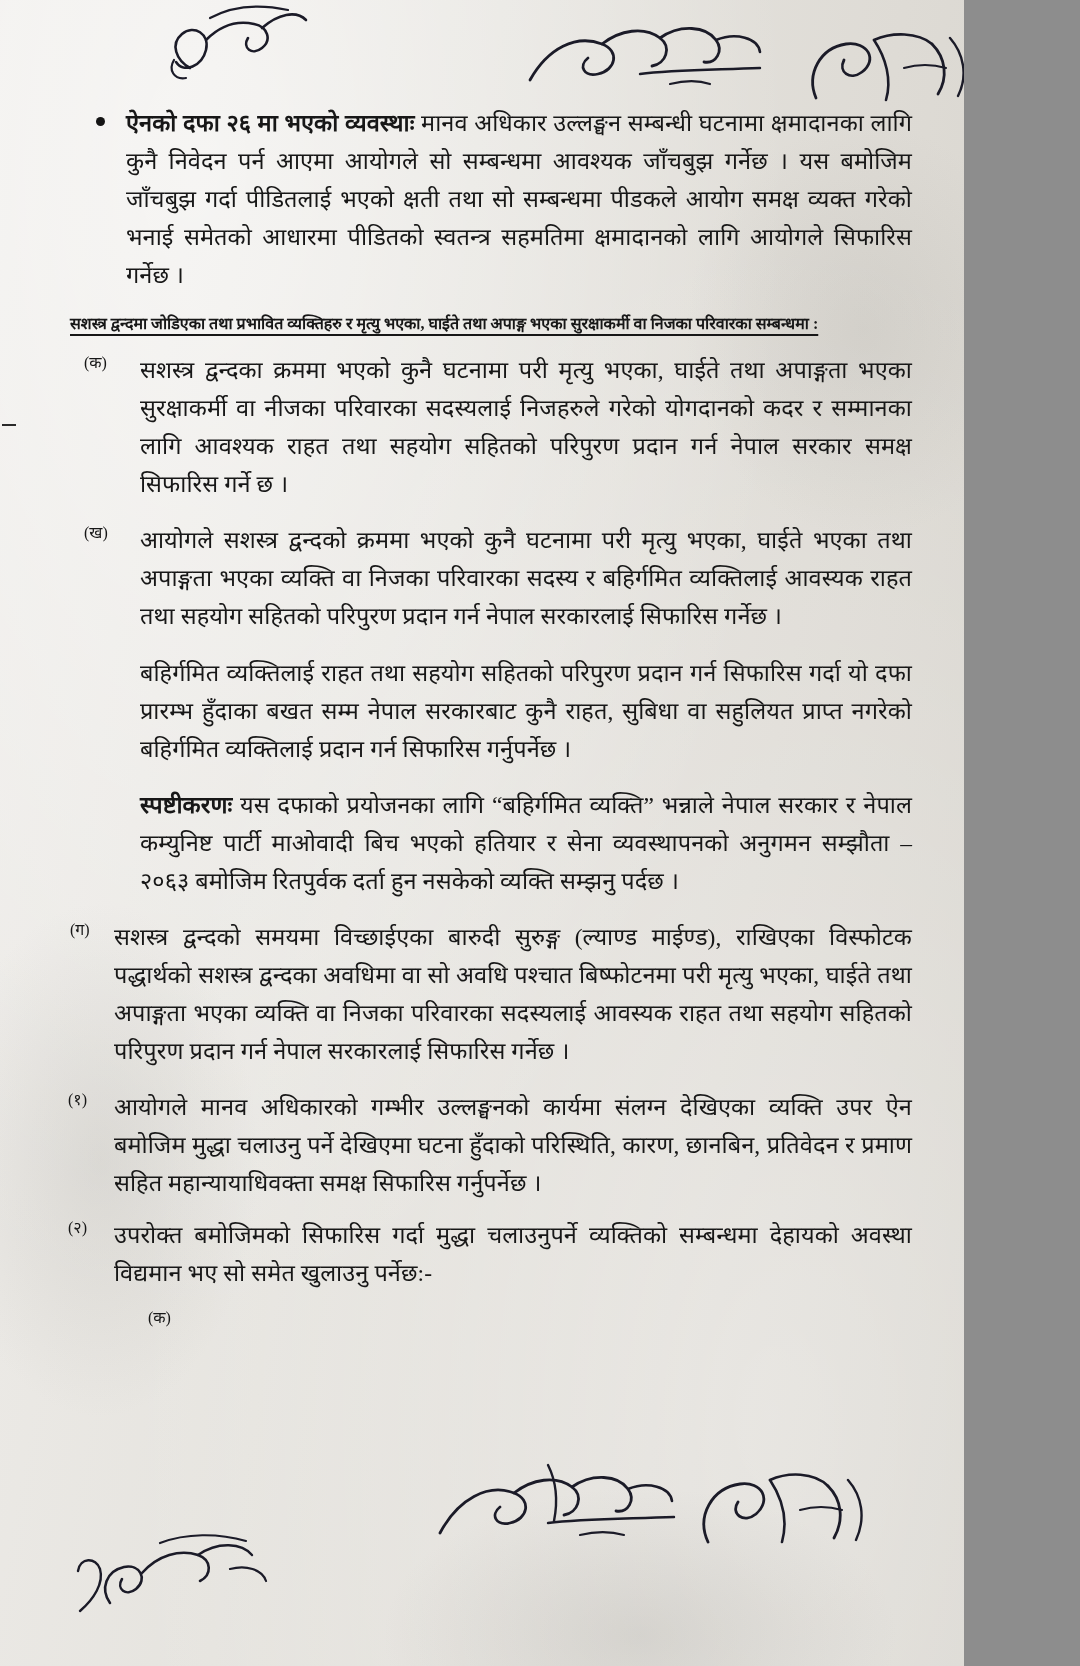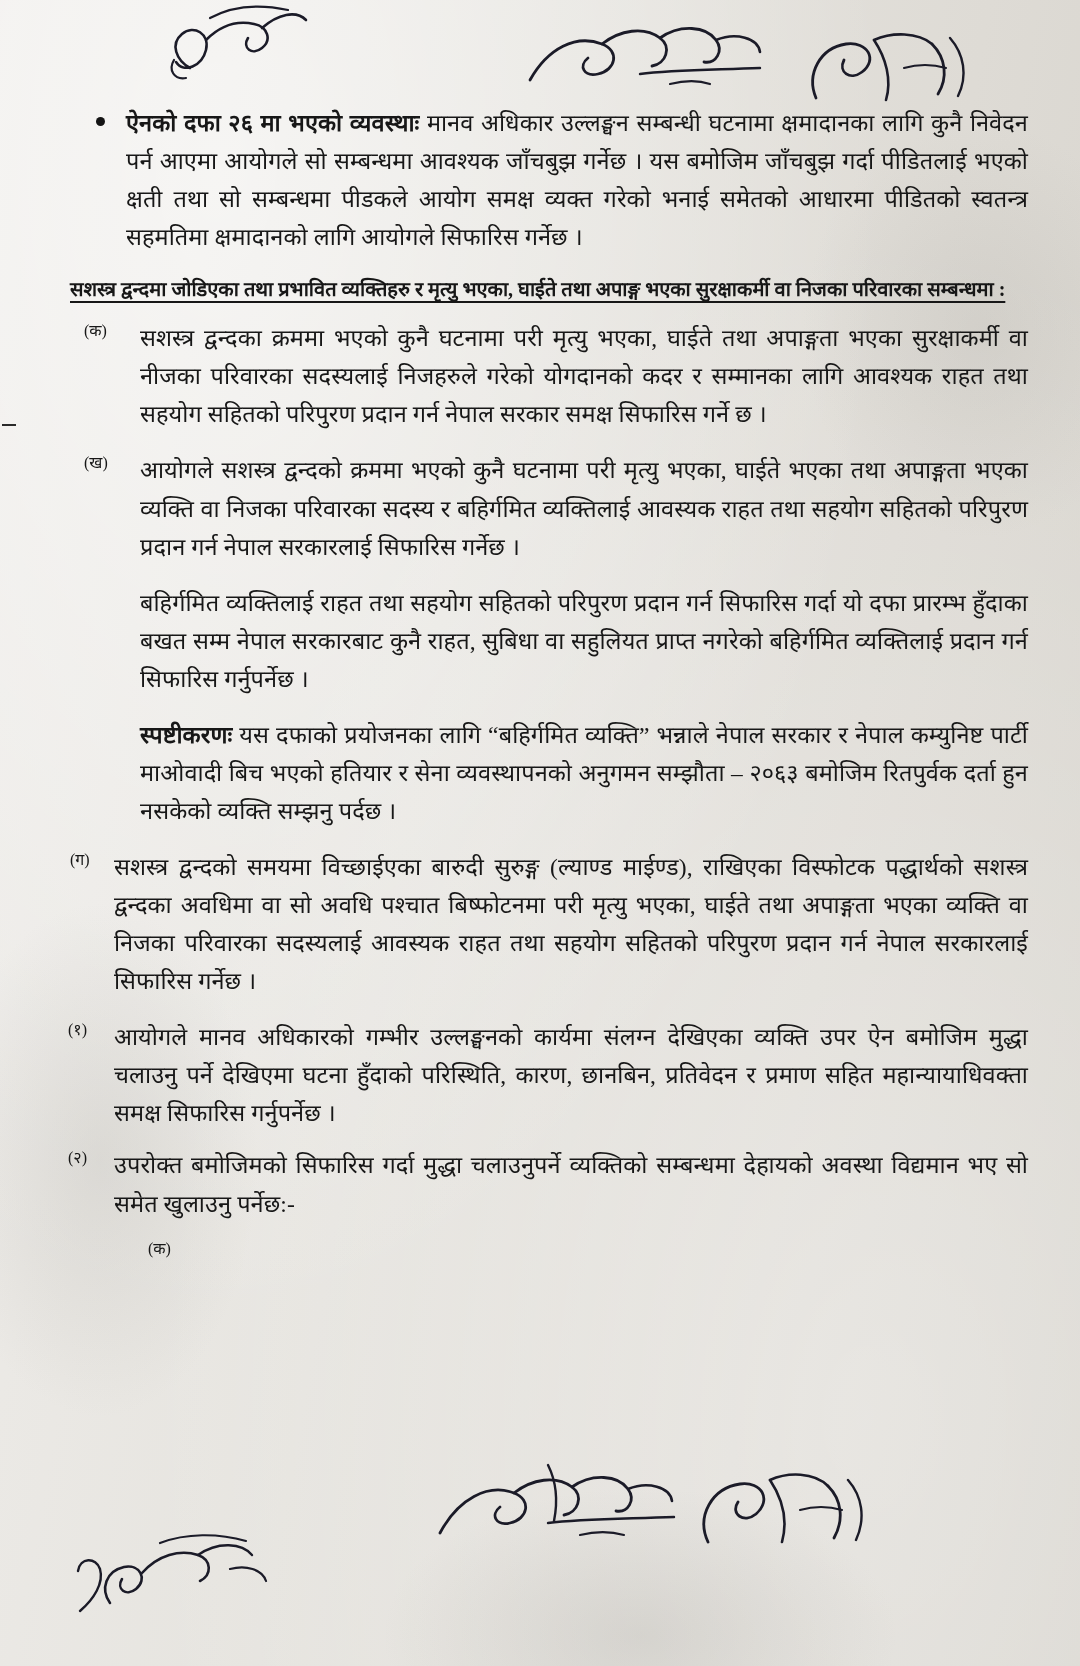--- a/index.html
+++ b/index.html
@@ -2,21 +2,21 @@
 <html><head>
 <meta charset="utf-8">
 <style>
   html, body {
     margin: 0;
     padding: 0;
     background: #8d8d8d;
   }
   .page {
     position: relative;
-    width: 1080px;
+    width: 964px;
     height: 1666px;
     background: #e9e7e2;
     background-image:
       radial-gradient(ellipse at 20% 10%, rgba(255,255,255,0.55), rgba(255,255,255,0) 55%),
       radial-gradient(ellipse at 80% 85%, rgba(255,255,255,0.35), rgba(255,255,255,0) 60%),
       linear-gradient(100deg, #efedea 0%, #e6e4df 40%, #dedbd5 72%, #d6d3cc 100%);
     overflow: hidden;
     font-family: "Liberation Serif", serif;
     color: #171717;
   }
@@ -61,21 +61,21 @@
     border-radius: 50%;
   }
   .bullet-item .lead {
     font-weight: bold;
   }
 
   .section-heading {
     margin: 18px 0 14px 0;
     padding-left: 18px;
     font-weight: bold;
-    font-size: 20px;
+    font-size: 16px;
     line-height: 1.55;
     text-decoration: underline;
     text-underline-offset: 5px;
     text-decoration-thickness: 1.5px;
   }
   .section-heading.short {
     margin-top: 22px;
     margin-bottom: 16px;
   }
 

